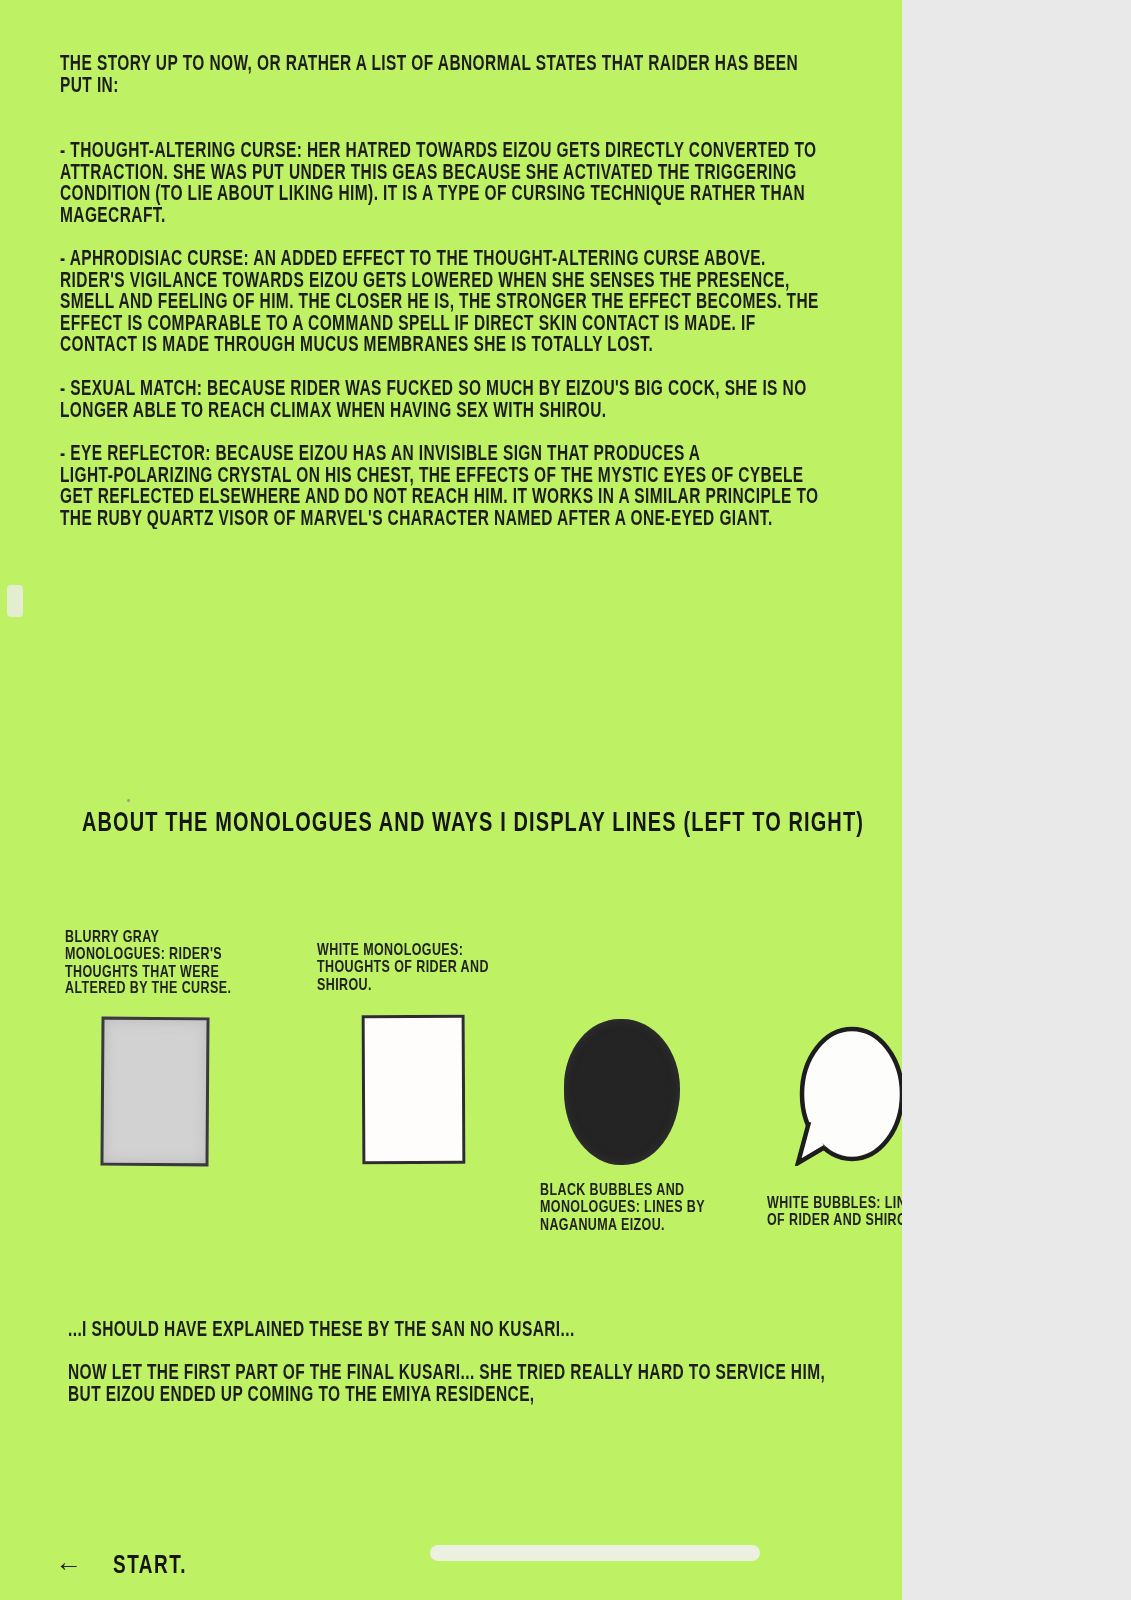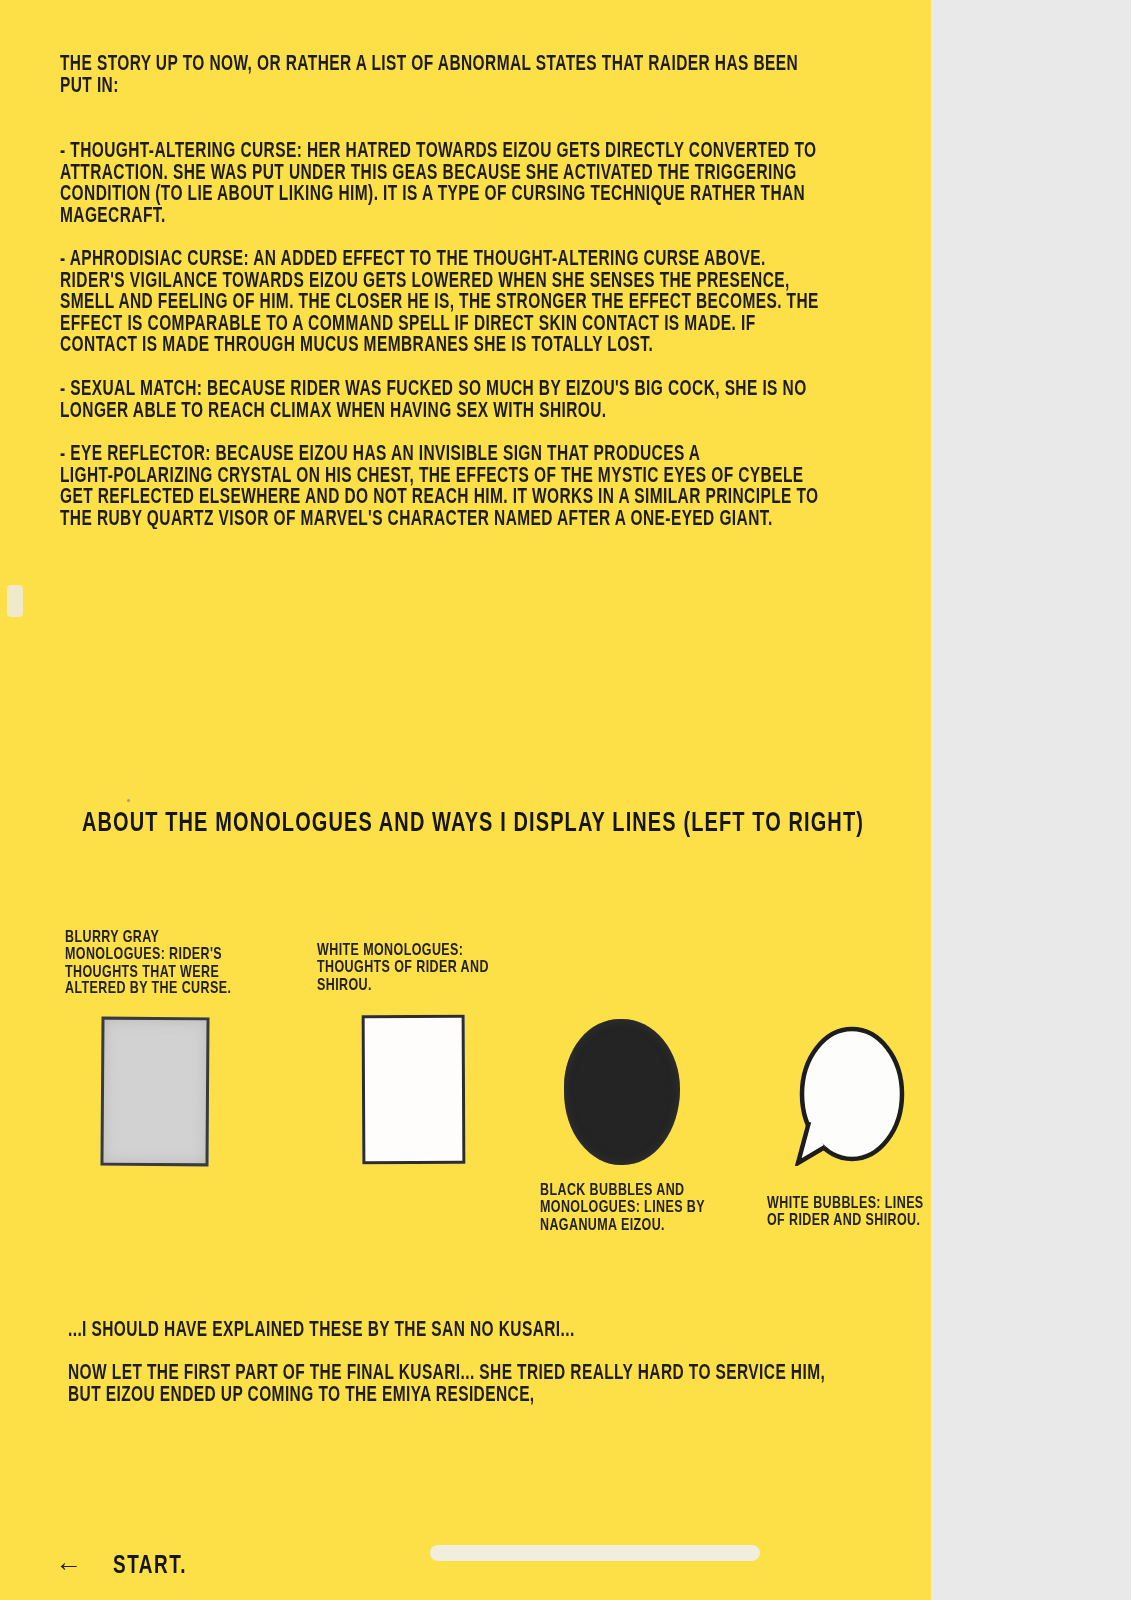--- a/index.html
+++ b/index.html
@@ -1,22 +1,21 @@
 <!DOCTYPE html>
 <html><head>
 <meta charset="utf-8">
 <style>
   html,body{margin:0;padding:0;background:#e9e9e9;}
   .page{
     position:relative;
     width:902px;height:1600px;
-    background:#fde047;
+    background:#bef264;
     overflow:hidden;
     font-family:"Liberation Sans", sans-serif;
-    padding-left:29px;
   }
   
   .comic{
     position:absolute;
     font-weight:700;
     font-size:15.5px;
     line-height:15.5px;
     letter-spacing:0.4px;
     color:#1d1d1d;
     transform:scaleY(1.38);

